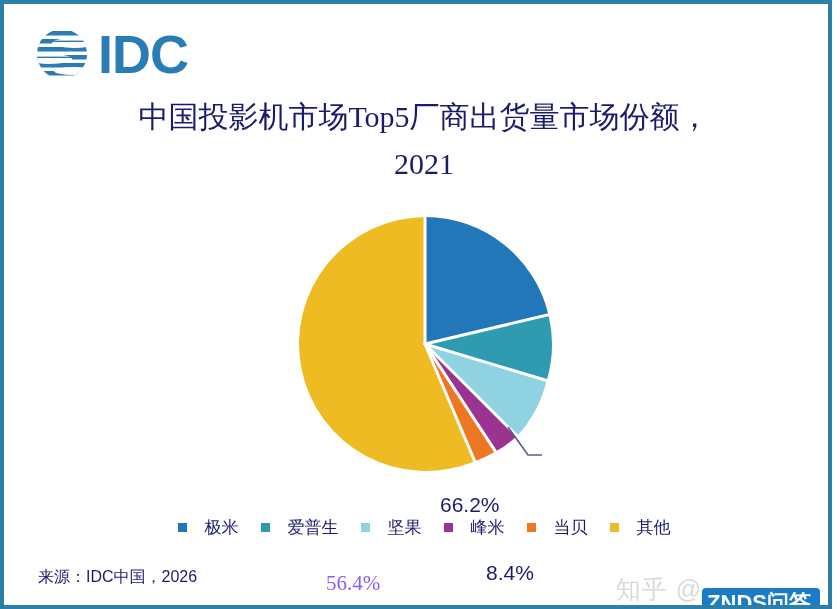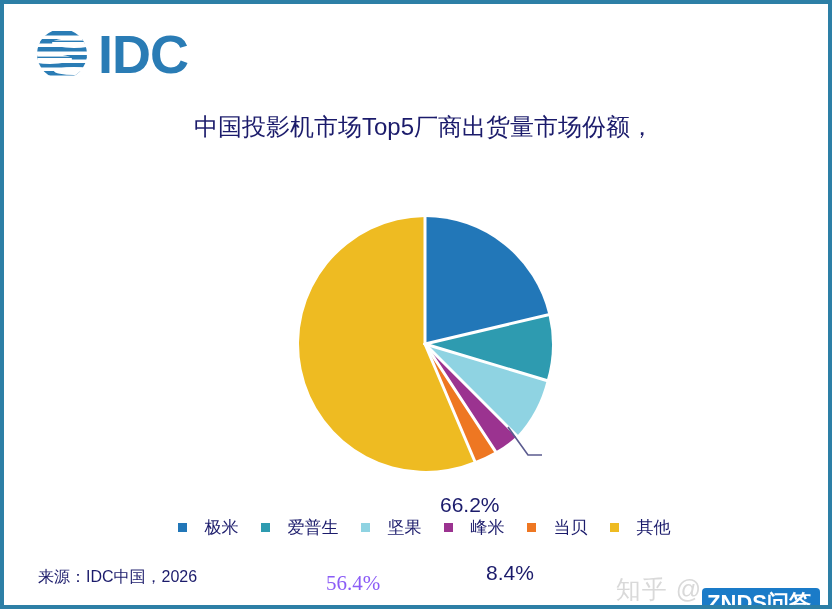--- a/index.html
+++ b/index.html
@@ -46,27 +46,27 @@
     letter-spacing: -1px;
     color: #2a7cb5;
     line-height: 1;
     font-family: "Liberation Sans", "DejaVu Sans", sans-serif;
   }
 
   
   #chart-title {
     position: absolute;
     left: 120px;
-    top: 104px;
+    top: 90px;
     width: 600px;
     text-align: center;
     color: #1b1b6b;
-    font-size: 24px;
+    font-size: 30px;
     line-height: 1.55;
-    font-family: Liberation Sans, sans-serif;
+    font-family: Liberation Serif, serif;
   }
 
   
   #plot {
     position: absolute;
     left: 0;
     top: 205px;
     width: 840px;
     height: 290px;
   }
@@ -185,20 +185,21 @@
         <g clip-path="url(#globeclip)" fill="#2a7cb5">
           <rect x="0" y="14.6" width="56" height="1.4"></rect>
           <rect x="0" y="30.6" width="56" height="1.4"></rect>
         </g>
       </svg>
       <span id="logo-word">IDC</span>
     </div>
 
     <div id="chart-title">
       <div>中国投影机市场Top5厂商出货量市场份额，</div>
+      <div>2021</div>
     </div>
 
     <div id="plot">
 
       <svg id="pie-svg" width="270" height="270" viewBox="0 0 270 270">
         <g>
 
           <path fill="#2277b8" d="M 135 135 L 135 8 A 127 127 0 0 1 258.45 105.72 Z"></path>
 
           <path fill="#2e9bb0" d="M 135 135 L 258.45 105.72 A 127 127 0 0 1 256.70 171.49 Z"></path>

